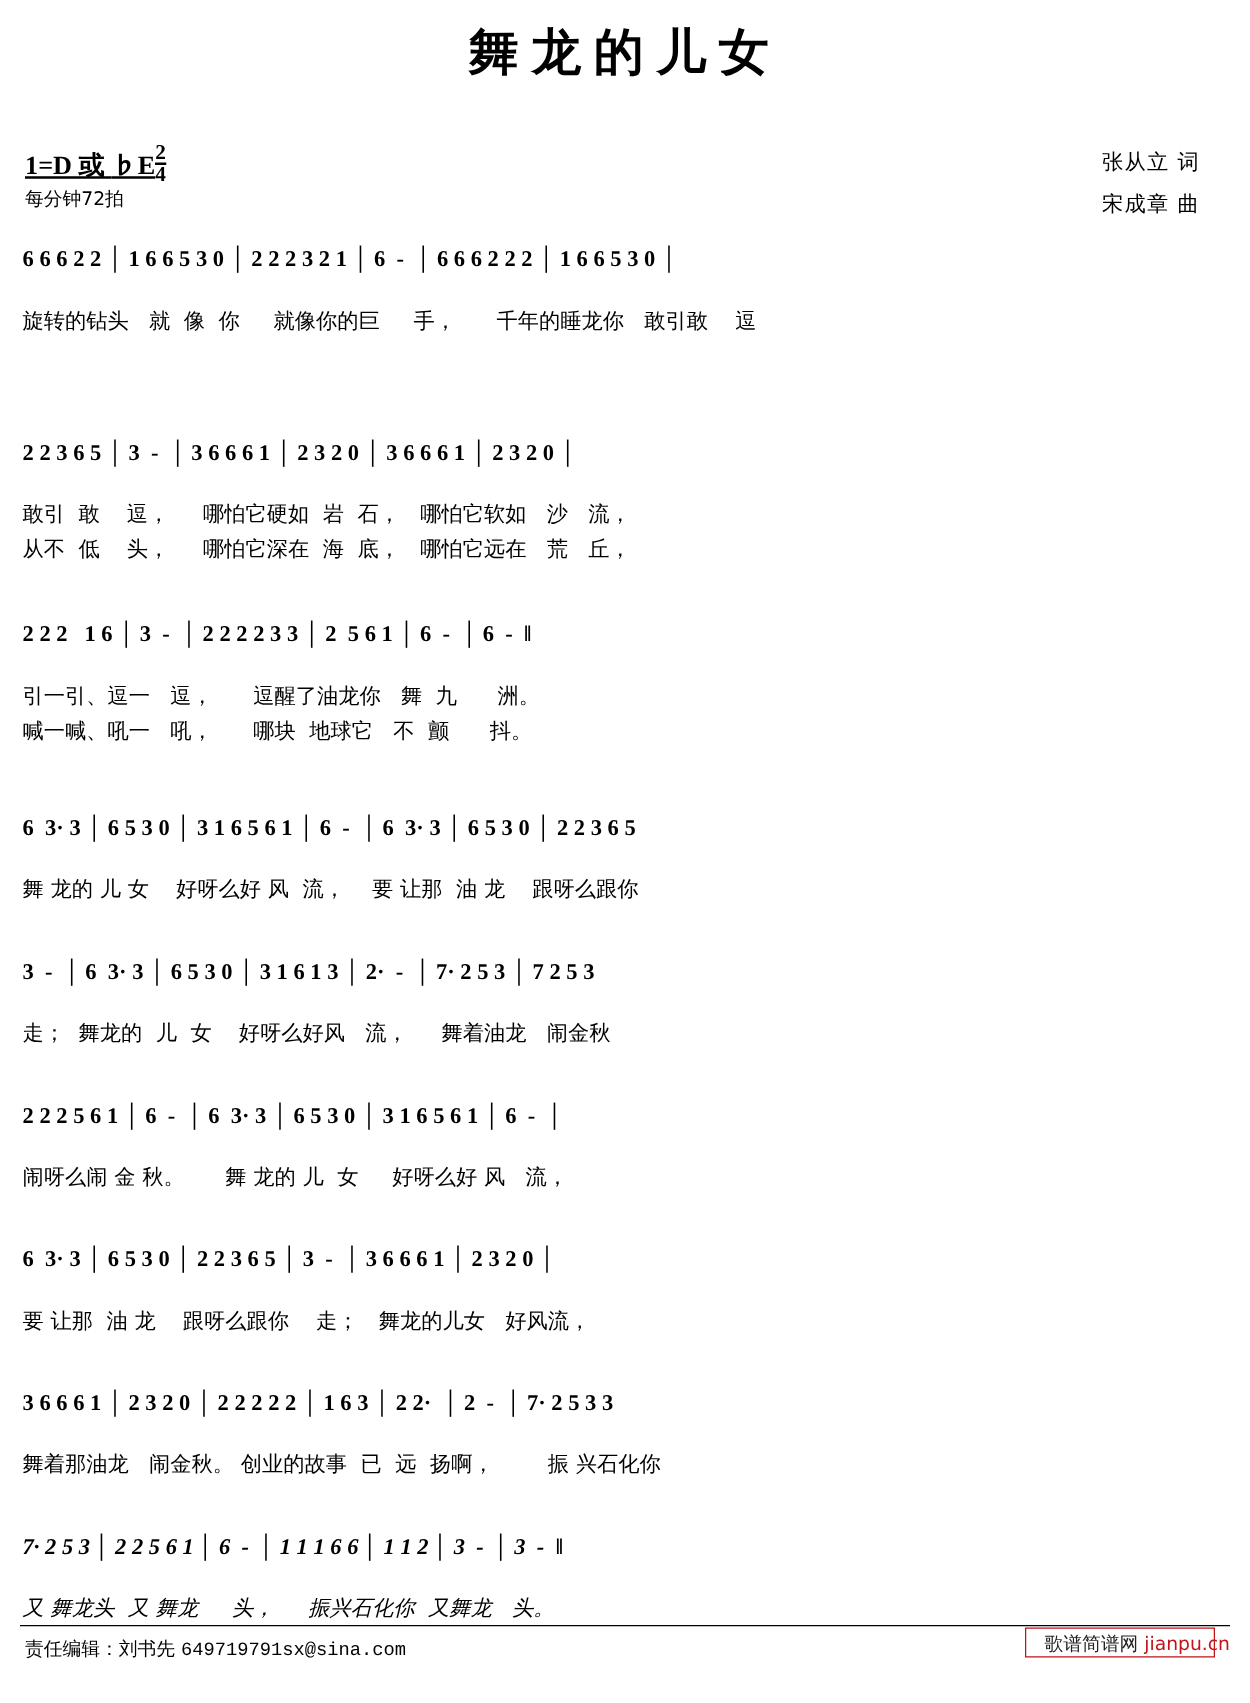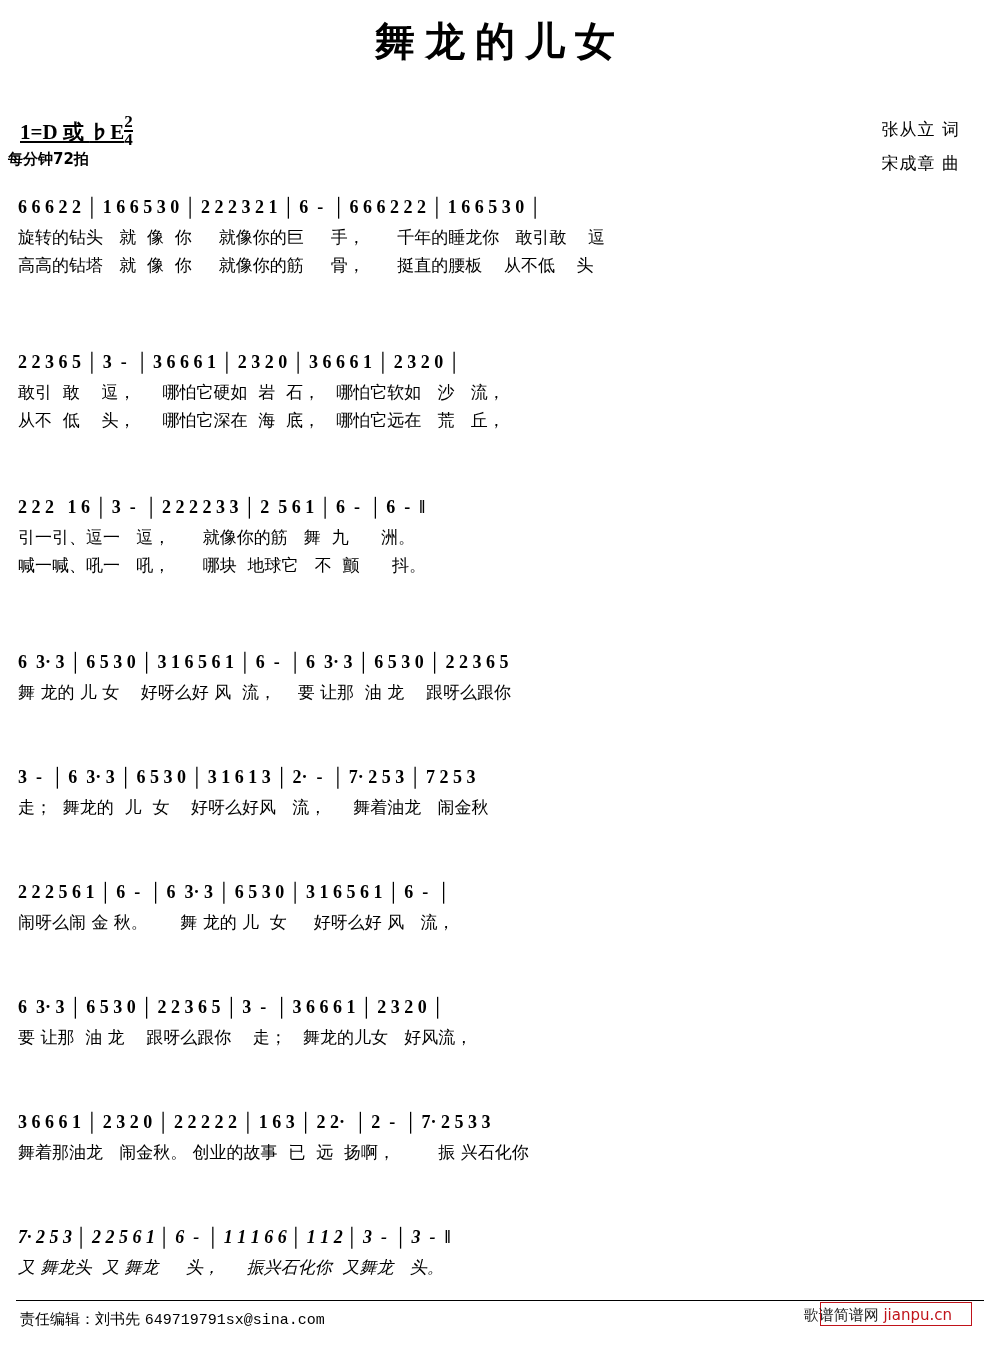--- a/index.html
+++ b/index.html
@@ -22,23 +22,22 @@
   .keysig{
     position:absolute;left:20px;top:114px;
     font-size:21px;font-weight:bold;font-family:"Liberation Serif",serif;
     white-space:nowrap;
     text-decoration:underline;
   }
   .keysig .frac{display:inline-block;vertical-align:-6px;text-align:center;line-height:0.95;font-size:17px;}
   .keysig .frac .num{display:block;}
   .keysig .frac .den{display:block;border-top:2px solid #000;}
   .tempo{
-    position:absolute;left:8px;top:150px;font-size:15px;
+    position:absolute;left:20px;top:150px;font-size:15px;
     font-family:"DejaVu Sans","Liberation Sans",sans-serif;
-    font-weight:bold;
   }
   .credit{
     position:absolute;right:28px;font-size:17px;
     font-family:"DejaVu Sans","Liberation Sans",sans-serif;
     letter-spacing:1px;
   }
   .credit.c1{top:118px;}
   .credit.c2{top:152px;}
 
   
@@ -48,32 +47,33 @@
     font-size:18px;font-weight:bold;
     white-space:pre;
     letter-spacing:0px;
     height:34px;
     line-height:34px;
   }
   .lyric{
     font-family:"DejaVu Sans","Liberation Sans",sans-serif;
     font-size:17px;white-space:pre;height:26px;line-height:26px;
     letter-spacing:0px;
+    margin-top:20px;
   }
   .lyric.l2{margin-top:2px;}
 
   
   .footrule{position:absolute;left:16px;top:1300px;width:968px;border-top:1px solid #000;}
   .footer{
     position:absolute;left:20px;top:1310px;font-size:15px;
     font-family:"DejaVu Sans","Liberation Sans",sans-serif;
   }
   .footer .mail{font-family:"Liberation Mono",monospace;font-size:15px;}
   .watermark{
-    position:absolute;right:36px;top:1306px;font-size:15px;
+    position:absolute;right:4px;top:1306px;font-size:15px;
     font-family:"DejaVu Sans","Liberation Sans",sans-serif;
     color:#222;
   }
   .watermark .red{color:#c0131a;}
   .wmbox{
     position:absolute;right:16px;top:1302px;width:150px;height:22px;
     border:1px solid #c0131a;
   }
 </style>
 </head>
@@ -86,32 +86,31 @@
   <div class="keysig">
     <span>1=D 或 </span><span>♭E</span><span class="frac"><span class="num">2</span><span class="den">4</span></span>
   </div>
   <div class="tempo">每分钟72拍</div>
   <div class="credit c1">张从立  词</div>
   <div class="credit c2">宋成章  曲</div>
 
   <div class="system" style="top:190px;">
     <div class="notes">6 6 6 2 2 │ 1 6 6 5 3 0 │ 2 2 2 3 2 1 │ 6  -  │ 6 6 6 2 2 2 │ 1 6 6 5 3 0 │</div>
     <div class="lyric">旋转的钻头   就  像  你     就像你的巨     手，      千年的睡龙你   敢引敢    逗</div>
-    <div class="lyric l2">高高的钻塔   就  像  你     就像你的筋     骨，      挺直的腰板    从不低    头</div>
   </div>
 
   <div class="system" style="top:345px;">
     <div class="notes">2 2 3 6 5 │ 3  -  │ 3 6 6 6 1 │ 2 3 2 0 │ 3 6 6 6 1 │ 2 3 2 0 │</div>
     <div class="lyric">敢引  敢    逗，     哪怕它硬如  岩  石，   哪怕它软如   沙   流，</div>
     <div class="lyric l2">从不  低    头，     哪怕它深在  海  底，   哪怕它远在   荒   丘，</div>
   </div>
 
   <div class="system" style="top:490px;">
     <div class="notes">2 2 2   1 6 │ 3  -  │ 2 2 2 2 3 3 │ 2  5 6 1 │ 6  -  │ 6  -  ‖</div>
-    <div class="lyric">引一引、逗一   逗，      就像你的筋   舞  九      洲。</div>
+    <div class="lyric">引一引、逗一   逗，      逗醒了油龙你   舞  九      洲。</div>
     <div class="lyric l2">喊一喊、吼一   吼，      哪块  地球它   不  颤      抖。</div>
   </div>
 
   <div class="system" style="top:645px;">
     <div class="notes">6  3· 3 │ 6 5 3 0 │ 3 1 6 5 6 1 │ 6  -  │ 6  3· 3 │ 6 5 3 0 │ 2 2 3 6 5</div>
     <div class="lyric">舞 龙的 儿 女    好呀么好 风  流，    要 让那  油 龙    跟呀么跟你</div>
   </div>
 
   <div class="system" style="top:760px;">
     <div class="notes">3  -  │ 6  3· 3 │ 6 5 3 0 │ 3 1 6 1 3 │ 2·  -  │ 7· 2 5 3 │ 7 2 5 3</div>

